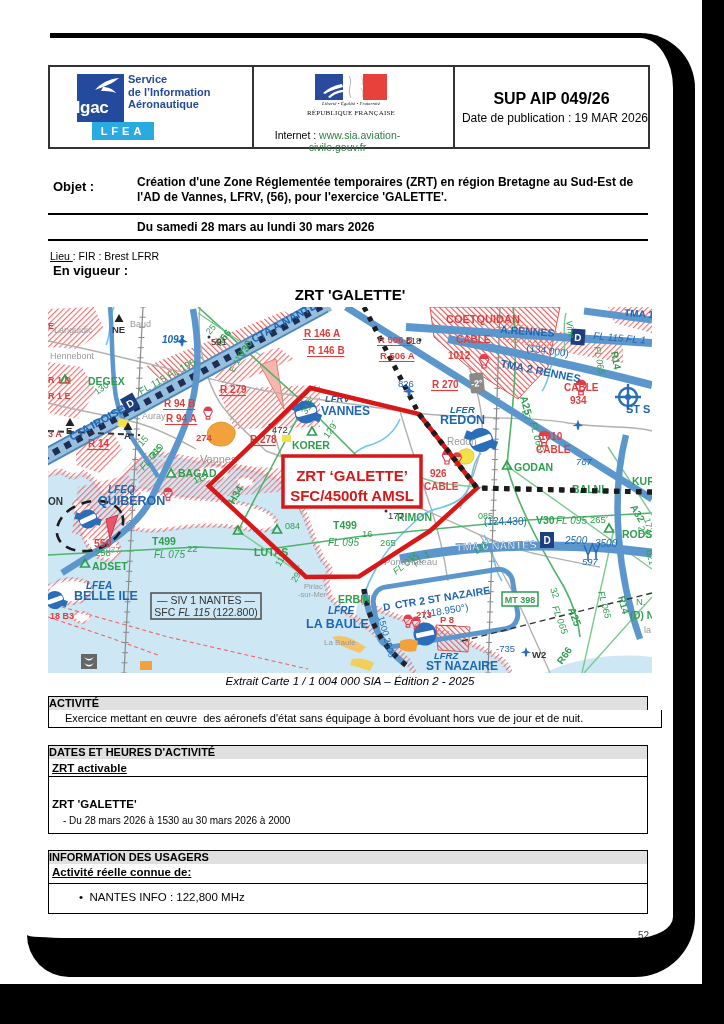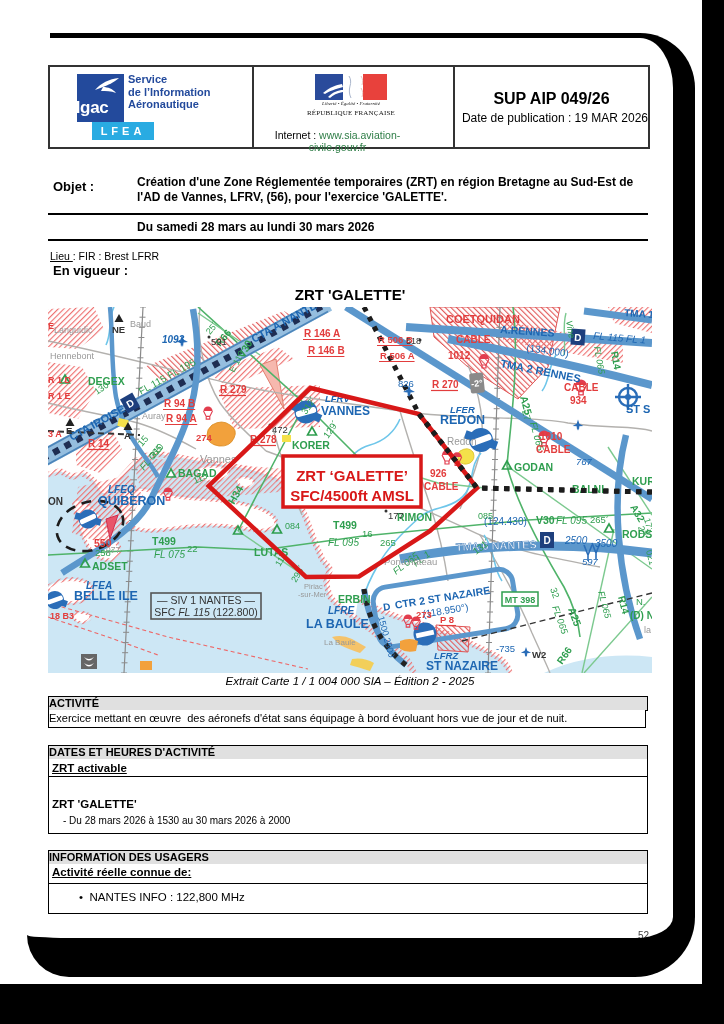--- a/index.html
+++ b/index.html
@@ -43,21 +43,21 @@
   #hr2{left:48px;top:239px;width:600px;height:2px;background:#000;}
   #lieu{left:50px;top:250px;font-size:10.5px;}
   #lieu u{text-decoration:underline;}
   #ztitle{left:0;top:286px;width:700px;text-align:center;font-weight:bold;font-size:15px;}
   #mapwrap{left:48px;top:307px;width:604px;height:366px;}
   #caption{left:0;top:675px;width:700px;text-align:center;font-style:italic;font-size:11.5px;}
   .bar{background:#e0e0e0;border:1px solid #000;font-weight:bold;font-size:11px;
        height:13px;line-height:13px;width:598px;left:48px;}
   .tbox{border:1px solid #000;border-top:none;width:598px;left:48px;font-size:11px;background:#fff;}
   #bar1{top:696px;}
-  #box1{top:710px;height:17px;line-height:17px;padding-left:0;width:596px;}
+  #box1{top:710px;height:17px;line-height:17px;padding-left:16px;width:596px;}
   #bar2{top:745px;}
   #box2{top:759px;height:74px;}
   #zact{position:absolute;left:3px;top:3px;font-weight:bold;font-size:11.5px;text-decoration:underline;}
   #zline{position:absolute;left:0;top:17px;width:100%;height:1px;background:#000;}
   #zgal{position:absolute;left:3px;top:39px;font-weight:bold;font-size:11.5px;}
   #zdu{position:absolute;left:14px;top:56px;font-size:10px;}
   #bar3{top:850px;}
   #box3{top:864px;height:49px;}
   #areel{position:absolute;left:3px;top:2px;font-weight:bold;font-size:11.5px;text-decoration:underline;}
   #aline{position:absolute;left:0;top:19px;width:100%;height:1px;background:#000;}

